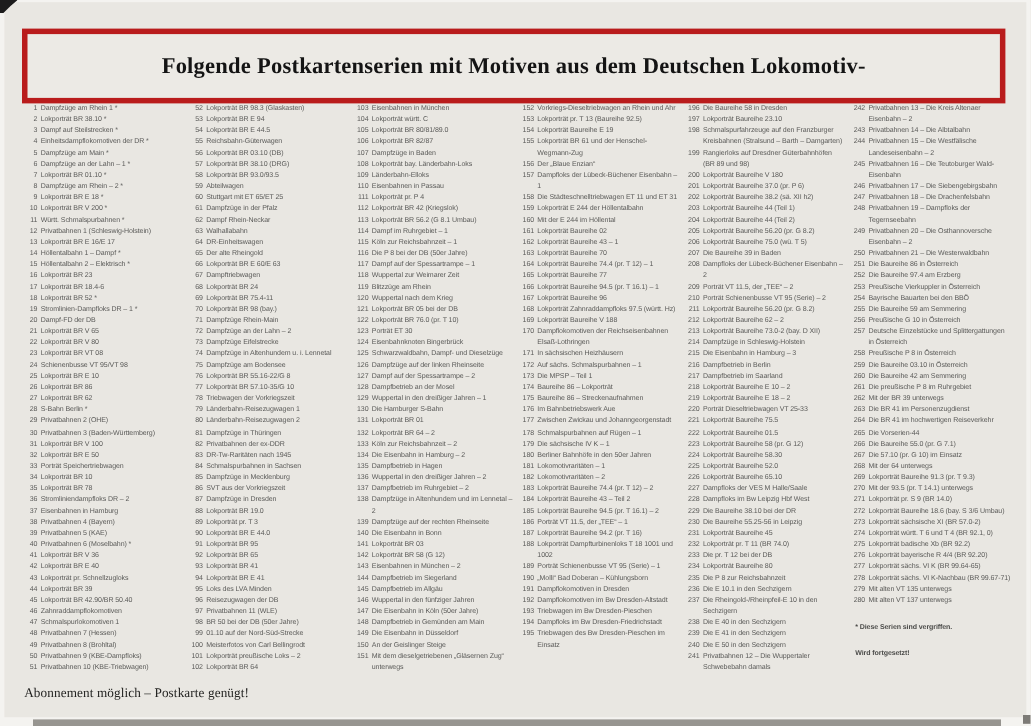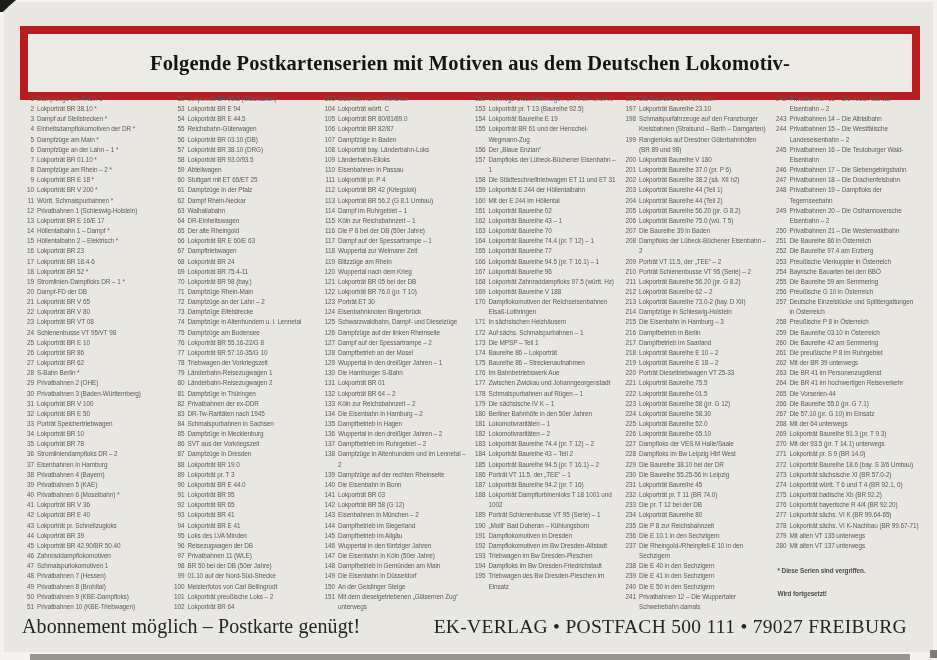--- a/index.html
+++ b/index.html
@@ -22,21 +22,21 @@
   .bottom-strip{
     position:absolute;left:30px;bottom:0;width:880px;height:6px;
     background:#979590;z-index:5;
   }
   .corner-mark-br{
     position:absolute;right:0;bottom:2px;width:7px;height:8px;
     background:#7d7b77;z-index:5;
   }
   .title-box{
     position:absolute;left:16px;top:24px;width:884px;height:58px;
-    border:8px solid #b91c1c;
+    border:5px solid #b91c1c;
     display:flex;flex-direction:column;justify-content:center;align-items:center;
     gap:3px;background:#eceae5;
   }
   .title-line{
     font-family:"Liberation Serif",serif;
     font-weight:bold;color:#141414;
     font-size:20.5px;line-height:24px;letter-spacing:.2px;
     white-space:nowrap;
   }
   .columns{
@@ -57,21 +57,21 @@
   .note{
     font-weight:bold;color:#4c4c4a;margin-left:3px;
   }
   .note.first{margin-top:15px;}
   .note.second{margin-top:13px;}
   .footer{
     position:absolute;left:18px;right:26px;bottom:14px;
     display:flex;justify-content:space-between;align-items:baseline;
     font-family:"Liberation Serif",serif;color:#242422;
   }
-  .footer-left{font-size:20px;letter-spacing:.1px;}
+  .footer-left{font-size:12px;letter-spacing:.1px;}
   .footer-right{font-size:19.5px;letter-spacing:.3px;white-space:nowrap;}
 </style>
 </head>
 <body>
 
 <div class="card">
 
   <div class="title-box">
     <div class="title-line">Folgende Postkartenserien mit Motiven aus dem Deutschen Lokomotiv-</div>
   </div>
@@ -1208,20 +1208,19 @@
           <span class="num">280</span>
           <span class="txt">Mit alten VT 137 unterwegs</span>
         </div>
         <div class="note first">* Diese Serien sind vergriffen.</div>
         <div class="note second">Wird fortgesetzt!</div>
       </div>
   </div>
 
   <div class="footer">
     <span class="footer-left">Abonnement möglich – Postkarte genügt!</span>
-    <span class="footer-right">EK-VERLAG • POSTFACH 500 111 • 79027 FREIBURG</span>
   </div>
 
 </div>
 
 <div class="corner-mark"></div>
 <div class="bottom-strip"></div>
 <div class="corner-mark-br"></div>
 
 </body></html>

